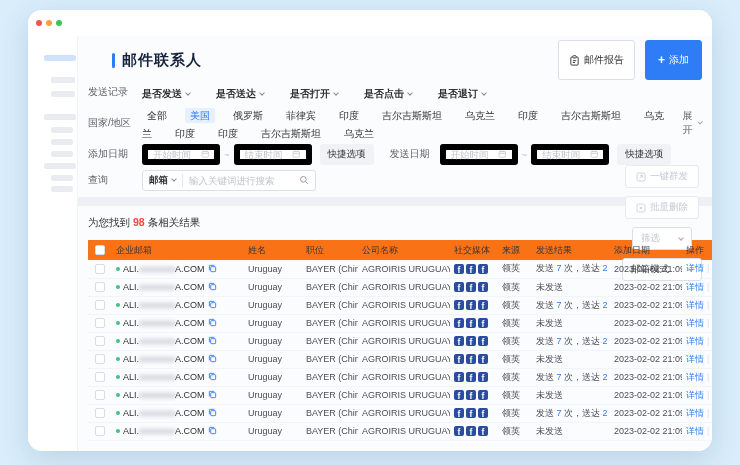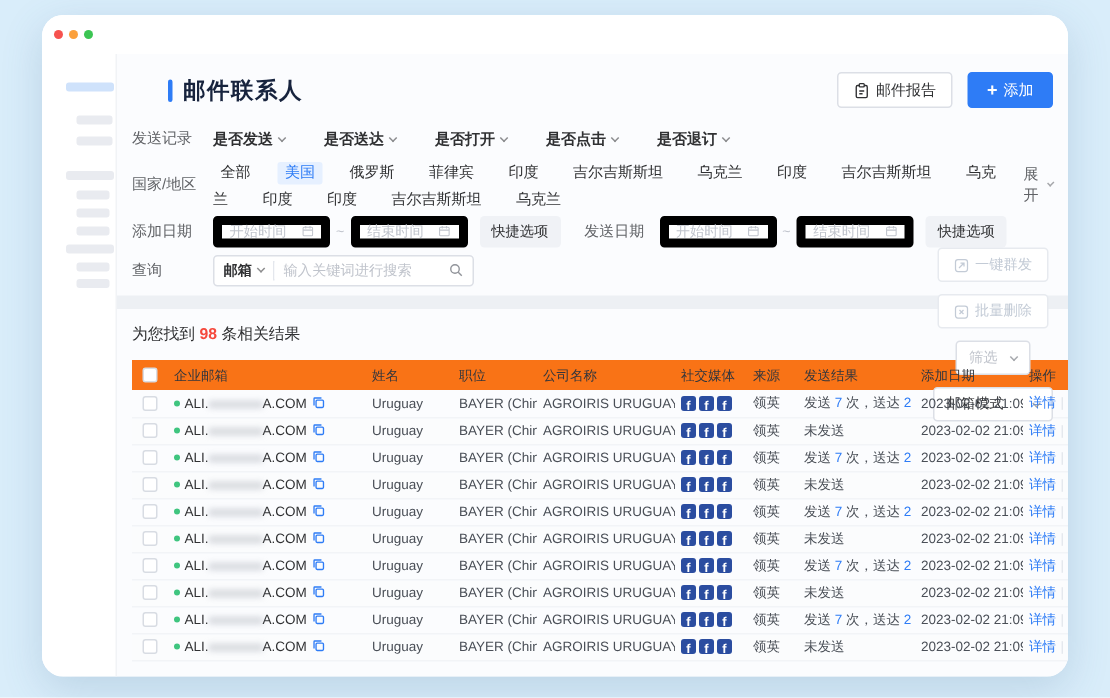--- a/index.html
+++ b/index.html
@@ -18,21 +18,21 @@
   .sbar { position:absolute; height:6px; border-radius:2px; background:#e9ebf0; }
   .sbar.active { background:#cfe2fb; }
 
   .main { flex:1; background:#fbfcfe; padding:0 10px; overflow:hidden; }
 
   .page-header { margin-top:7px; height:34px; display:flex; align-items:center; justify-content:space-between; }
   .title-wrap { display:flex; align-items:center; padding-left:24px; }
   .accent { width:3px; height:15px; background:#2e7cf6; border-radius:2px; margin-right:7px; }
   h1.page-title { font-size:15px; font-weight:bold; color:#17233d; letter-spacing:1px; }
   .header-actions { display:flex; align-items:center; gap:10px; }
-  .btn { display:inline-flex; align-items:center; gap:4px; height:24px; padding:0 10px; border-radius:3px;
+  .btn { display:inline-flex; align-items:center; gap:4px; height:40px; padding:0 10px; border-radius:3px;
          font-size:10px; border:1px solid #dcdfe6; background:#fff; color:#303133; cursor:pointer; }
   .btn.primary { background:#2e7cf6; border-color:#2e7cf6; color:#fff; padding:0 12px; }
   .btn .plus { font-size:12px; font-weight:bold; line-height:1; }
 
   .filters { margin-top:2px; }
   .frow { display:flex; align-items:center; min-height:26px; }
   .flabel { width:54px; flex:none; font-size:10px; color:#606266; }
   .fitem { font-size:10px; color:#303133; font-weight:600; margin-right:26px; display:inline-flex; align-items:center; cursor:pointer; }
   .chev { display:inline-block; width:4px; height:4px; border-right:1.2px solid currentColor; border-bottom:1.2px solid currentColor;
           transform:rotate(45deg); margin-left:4px; margin-bottom:2px; opacity:.55; }
@@ -58,21 +58,21 @@
 
   .band { height:9px; background:#edf0f4; margin:4px -10px 0; }
 
   .results-bar { height:34px; display:flex; align-items:center; justify-content:space-between; }
   .found { font-size:10.5px; color:#303133; }
   .found .cnt { color:#f5483c; font-weight:bold; margin:0 3px; }
   .rb-actions { display:flex; align-items:center; gap:8px;flex-direction:column; }
   .btn.disabled { color:#c3cbd6; border-color:#e7eaef; cursor:default; height:23px; font-size:9.5px; }
   .drop { display:inline-flex; align-items:center; justify-content:space-between; height:23px; border:1px solid #dcdfe6;
           border-radius:3px; font-size:9.5px; padding:0 8px; background:#fff; cursor:pointer; }
-  .drop.placeholder { width:50px; color:#c0c4cc; }
+  .drop.placeholder { width:60px; color:#c0c4cc; }
   .drop.mode { width:80px; color:#303133; font-weight:400; }
   .drop .chev { opacity:.8; color:#909399; }
 
   table { width:100%; border-collapse:collapse; table-layout:fixed; }
   th { background:#f97316; height:20px; font-size:9px; font-weight:normal; color:#33363d; text-align:left; padding:0 4px; white-space:nowrap; overflow:hidden; }
   td { height:18px; font-size:9px; color:#4a4f57; border-bottom:1px solid #f2f4f7; padding:0 4px; white-space:nowrap; overflow:hidden; }
   tbody tr:nth-child(even) { background:#fbfcfd; }
   .cb { display:inline-block; width:10px; height:10px; border:1px solid #d8dce3; border-radius:2px; background:#fff; vertical-align:middle; cursor:pointer; }
   th.cbcol, td.cbcol { text-align:center; padding:0; }
 

